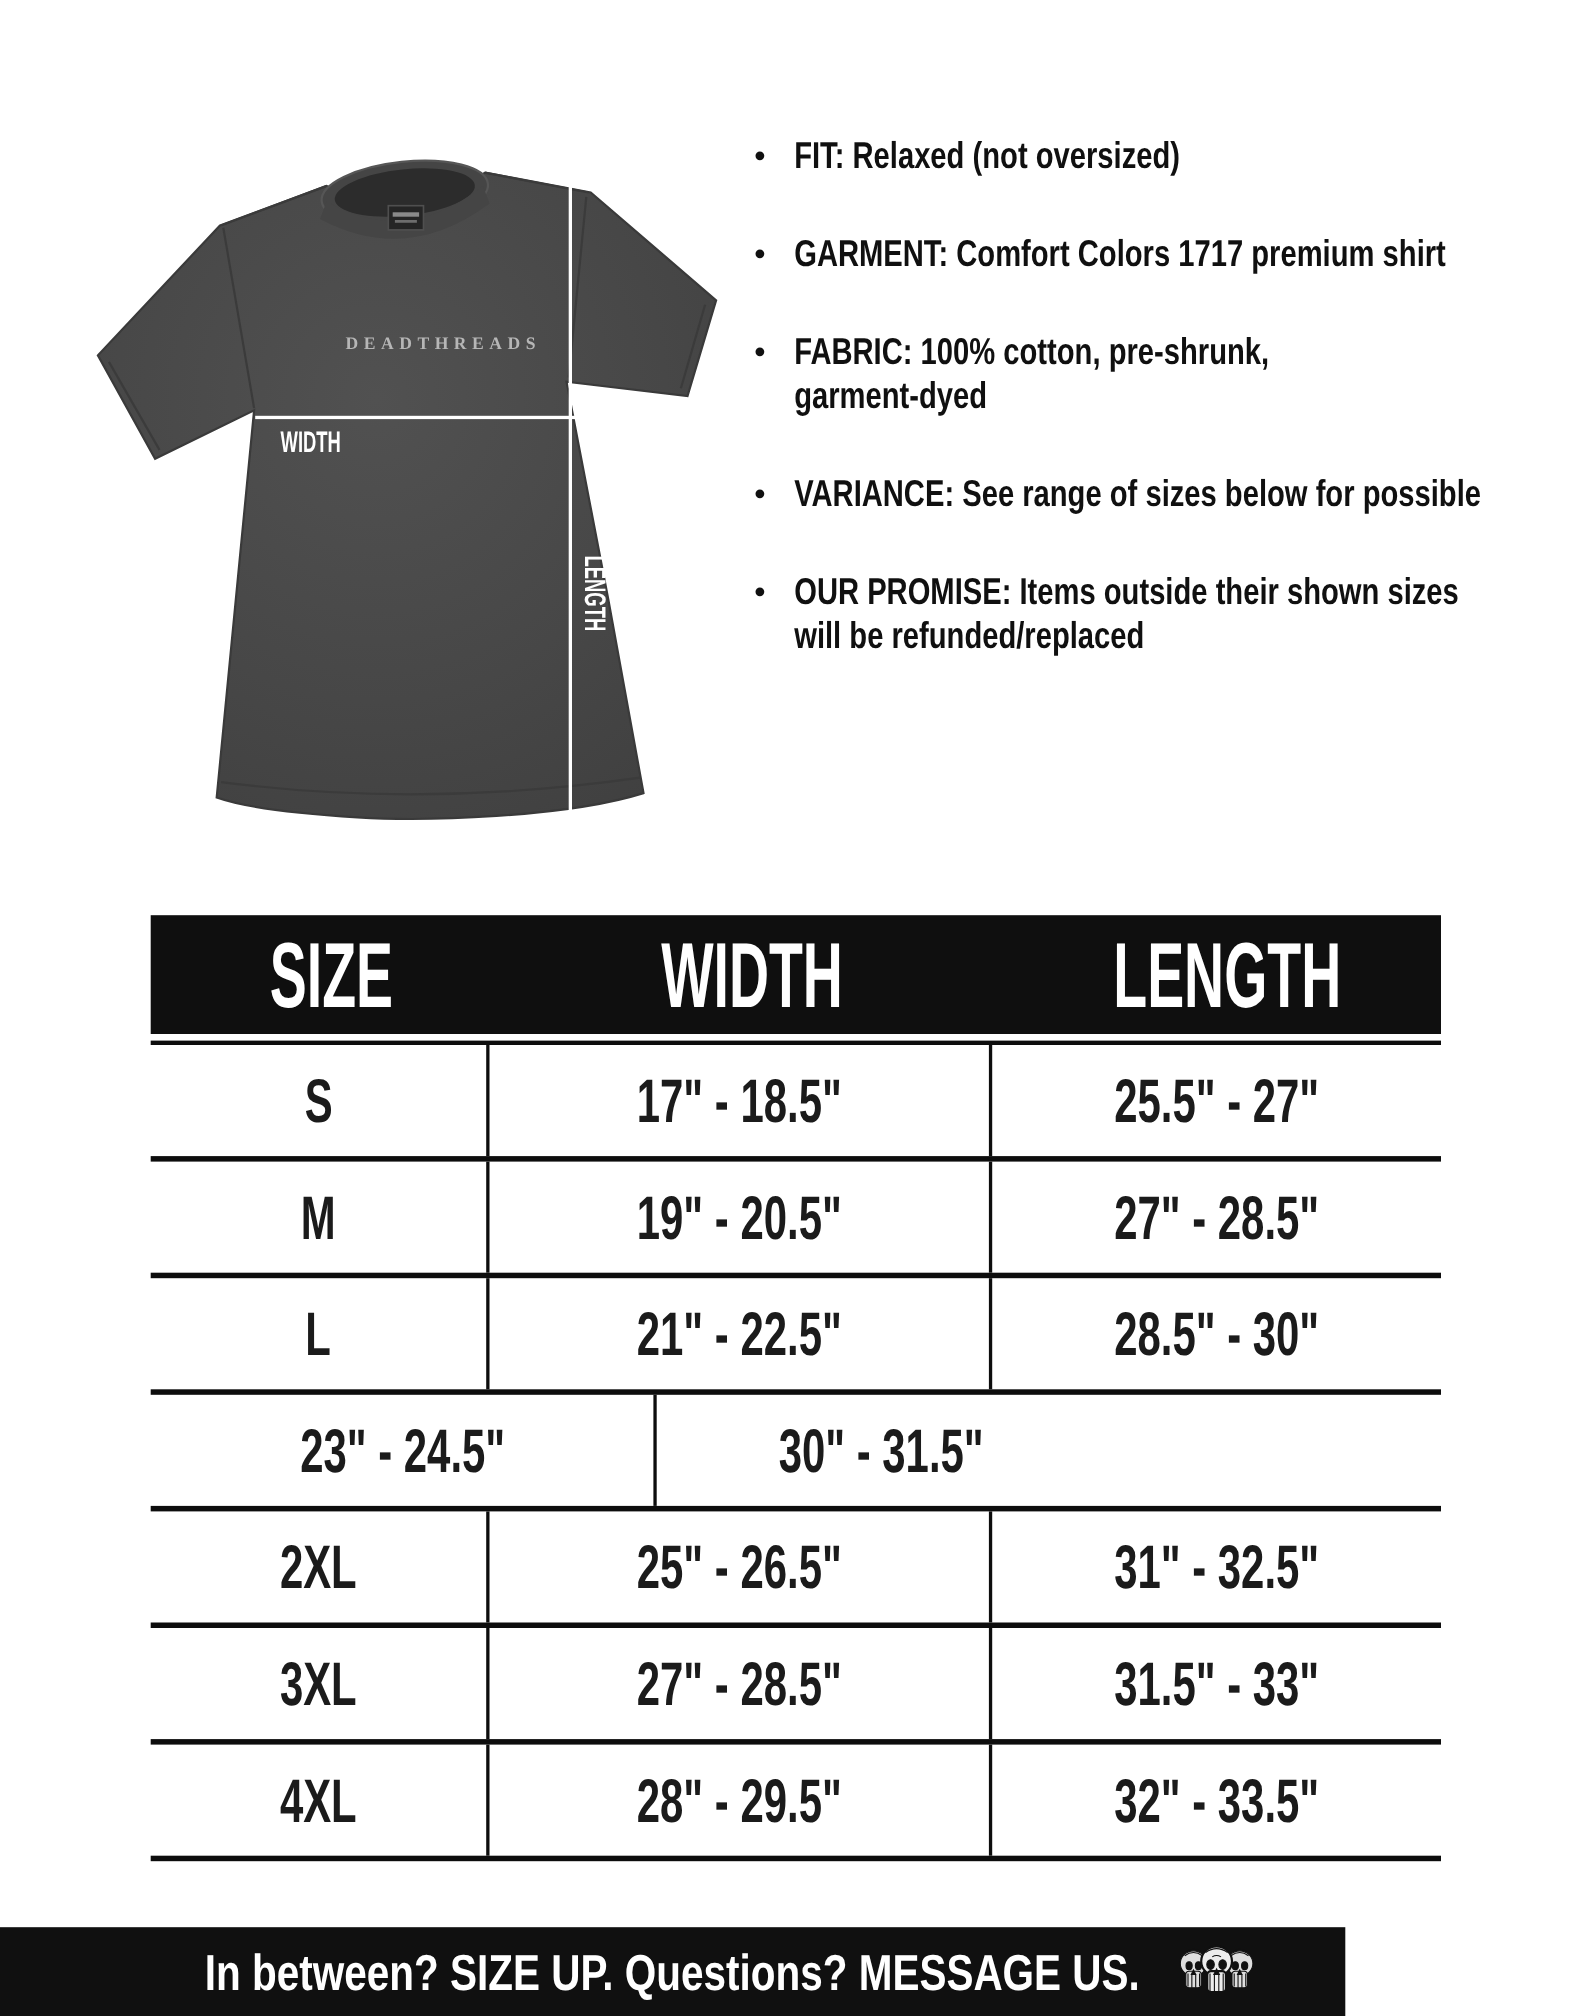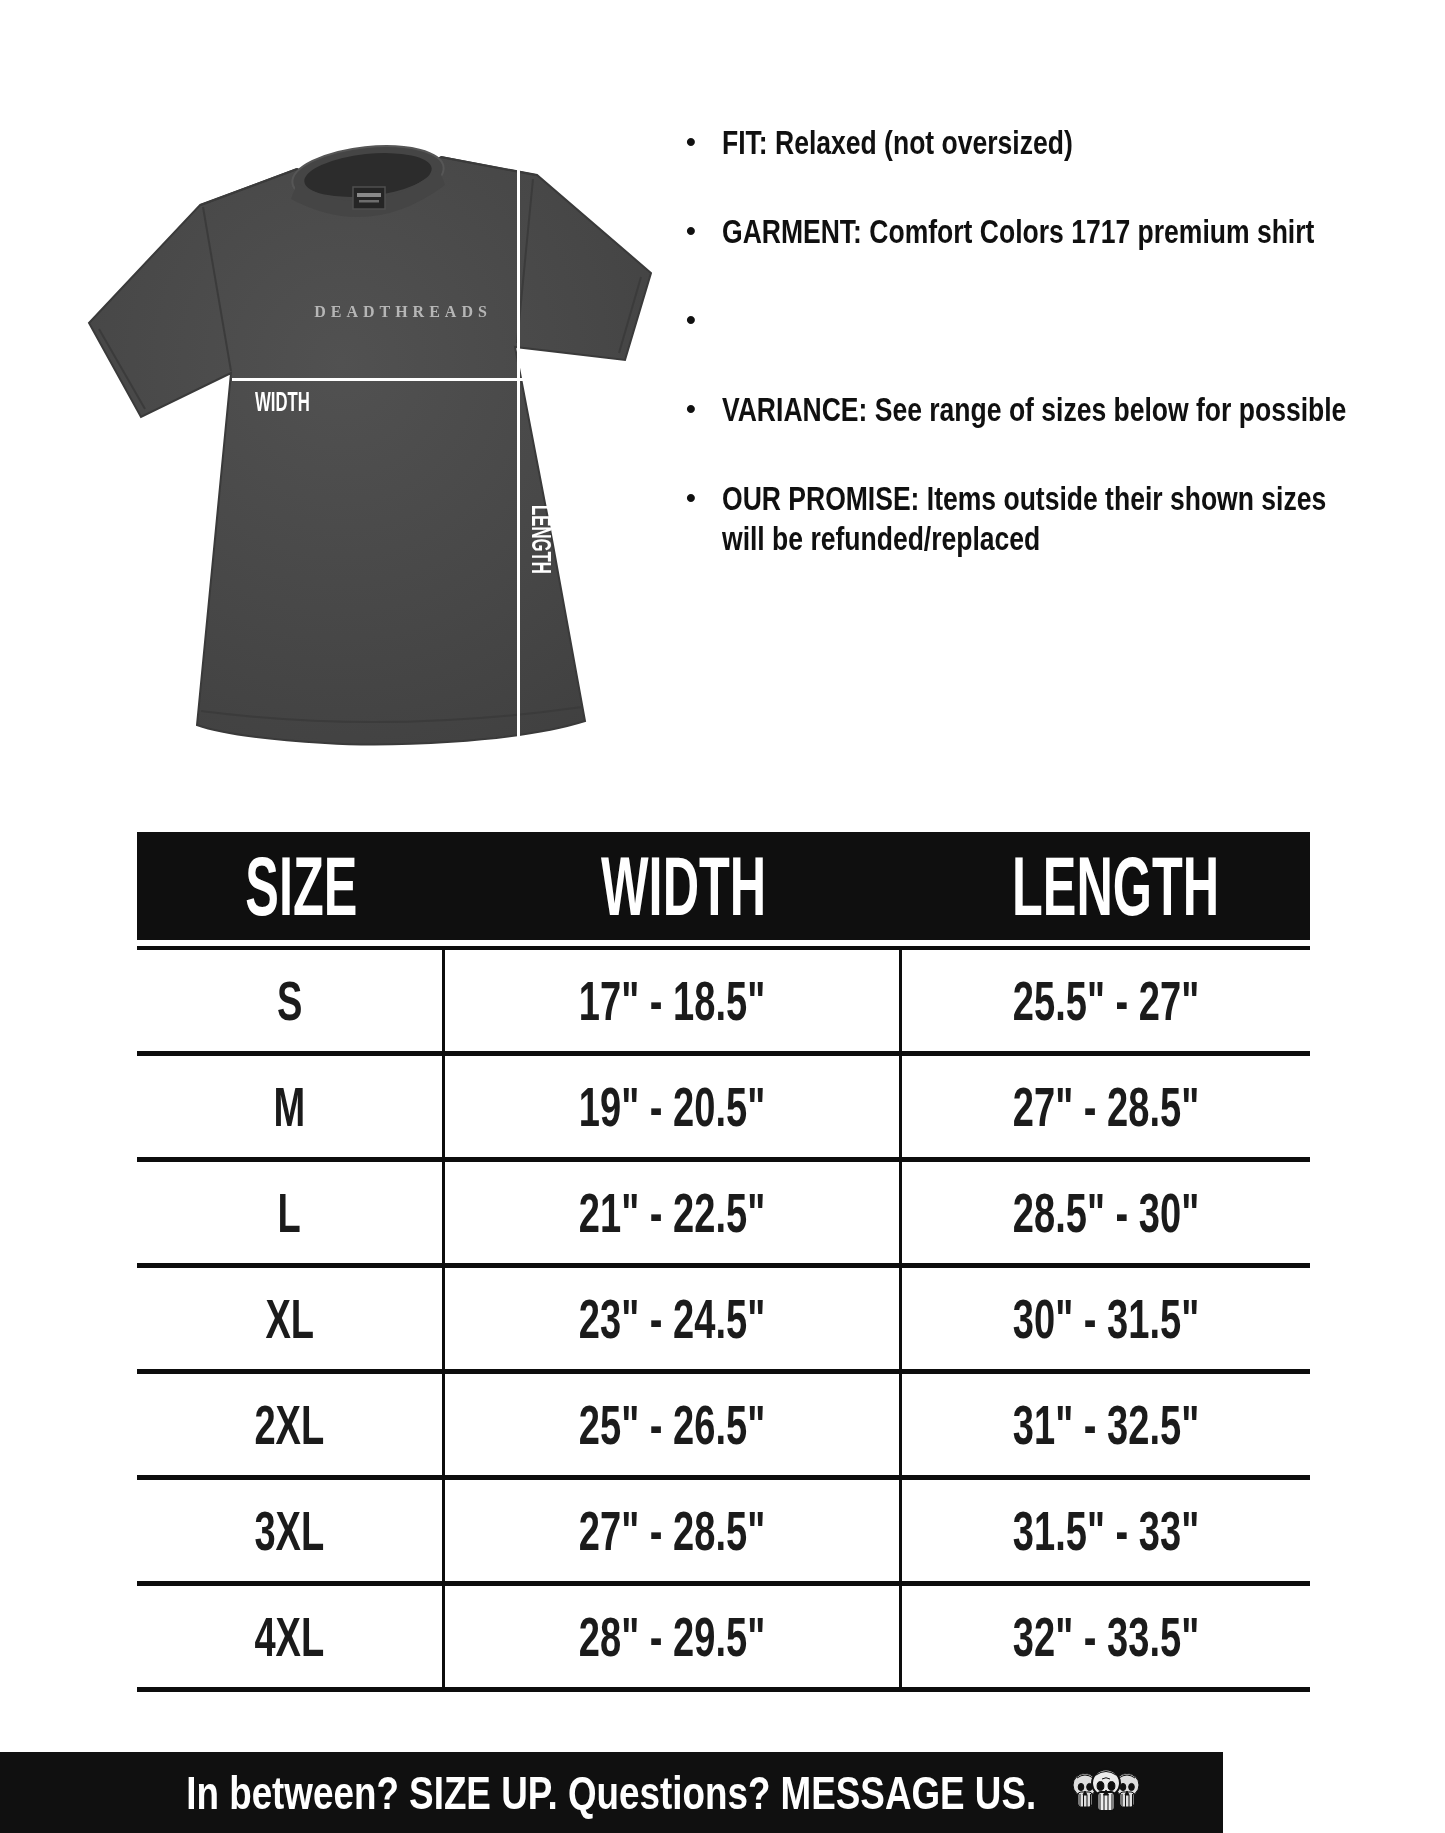--- a/index.html
+++ b/index.html
@@ -109,20 +109,24 @@
         </div>
       </div>
       <div class="feature-item">
         <span class="bullet">•</span>
         <div class="feature-lines">
           <div class="feature-line"><span>GARMENT: Comfort Colors 1717 premium shirt</span></div>
         </div>
       </div>
       <div class="feature-item">
         <span class="bullet">•</span>
+        <div class="feature-lines">
+          <div class="feature-line"><span>FABRIC: 100% cotton, pre-shrunk,</span></div>
+          <div class="feature-line"><span>garment-dyed</span></div>
+        </div>
       </div>
       <div class="feature-item">
         <span class="bullet">•</span>
         <div class="feature-lines">
           <div class="feature-line"><span>VARIANCE: See range of sizes below for possible</span></div>
         </div>
       </div>
       <div class="feature-item">
         <span class="bullet">•</span>
         <div class="feature-lines">
@@ -172,23 +176,20 @@
             <span>L</span>
           </div>
           <div class="cell col-width">
             <span>21" - 22.5"</span>
           </div>
           <div class="cell col-length">
             <span>28.5" - 30"</span>
           </div>
         </div>
         <div class="trow">
-          <div class="cell col-size">
-            <span>XL</span>
-          </div>
           <div class="cell col-width">
             <span>23" - 24.5"</span>
           </div>
           <div class="cell col-length">
             <span>30" - 31.5"</span>
           </div>
         </div>
         <div class="trow">
           <div class="cell col-size">
             <span>2XL</span>

